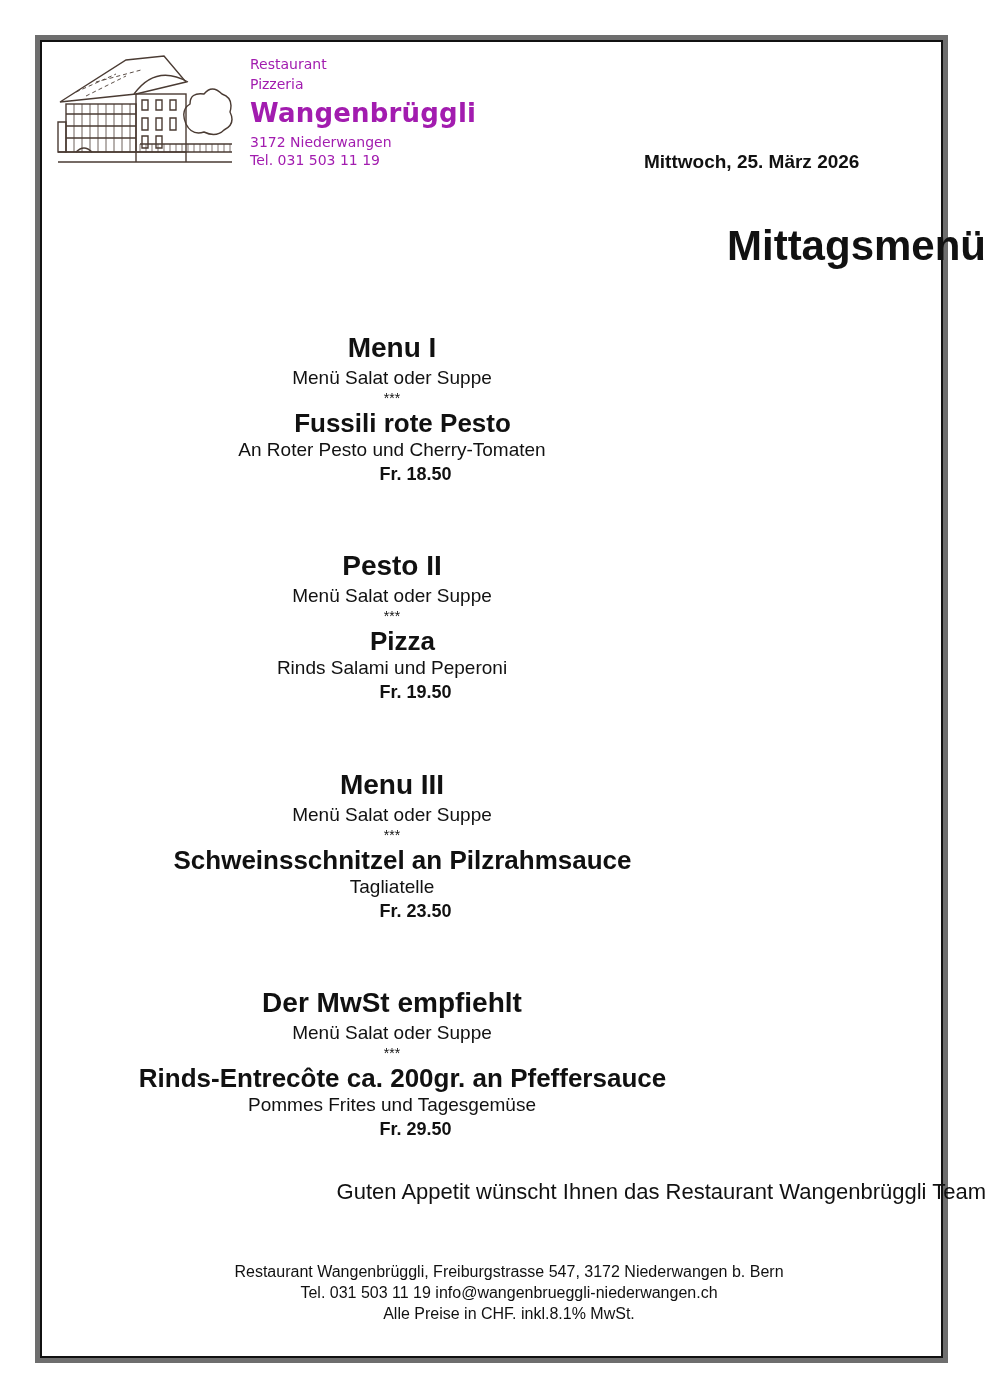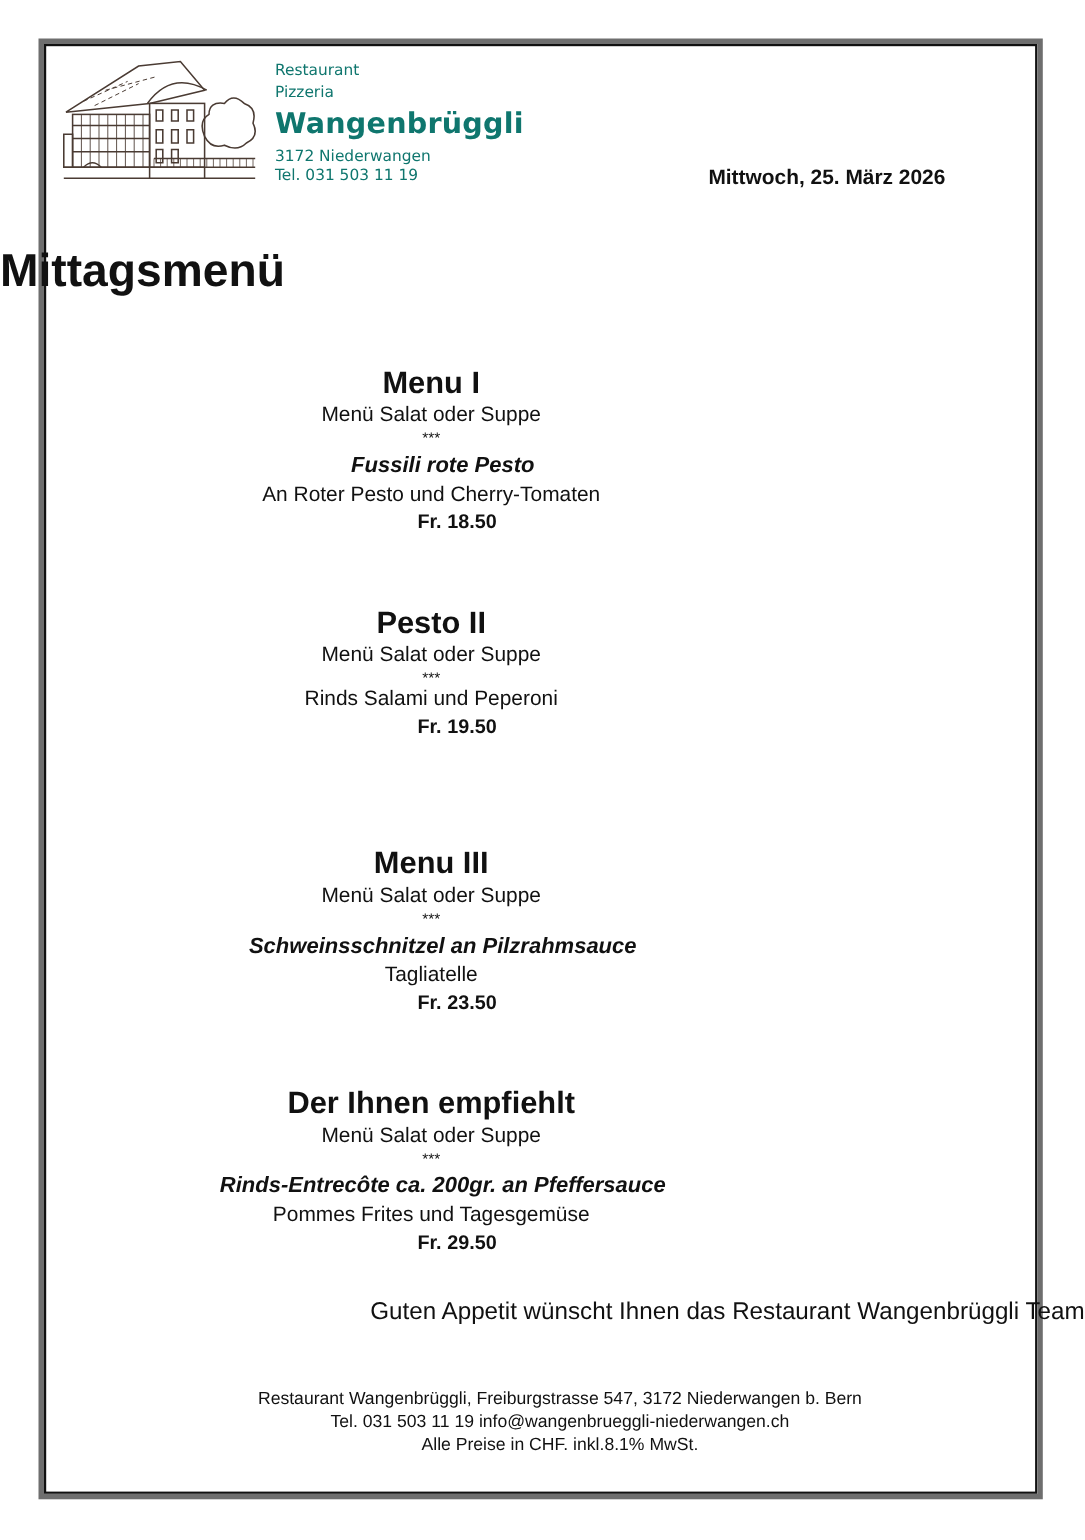--- a/index.html
+++ b/index.html
@@ -3,33 +3,33 @@
 <meta charset="utf-8">
 <style>
   html, body { margin:0; padding:0; background:#ffffff; }
   body { width:986px; height:1400px; position:relative; overflow:hidden;
          font-family:"Liberation Sans", sans-serif; color:#111; }
   .frame-outer { position:absolute; left:35px; top:35px; width:913px; height:1328px;
                  border:5px solid #6e6e6e; box-sizing:border-box; }
   .frame-inner { position:absolute; left:40px; top:40px; width:903px; height:1318px;
                  border:2px solid #111; box-sizing:border-box; background:#fff; }
   .logo-wrap { position:absolute; left:56px; top:52px; width:180px; height:118px; }
-  .brand { position:absolute; left:250px; top:54px; color:#0f766e;
+  .brand { position:absolute; left:250px; top:54px; color:#a21caf;
            font-family:"DejaVu Sans", sans-serif; }
   .brand .small { font-size:14px; line-height:20px; }
   .brand .name { font-size:26px; font-weight:bold; line-height:36px; letter-spacing:0.2px; margin:1px 0 2px; }
   .brand .addr { font-size:14px; line-height:18px; }
   .date { position:absolute; left:644px; top:151px; font-size:19px; font-weight:bold; }
-  .title { position:absolute; left:0; width:986px; top:222px; text-align:left;
+  .title { position:absolute; left:0; width:986px; top:222px; text-align:right;
            font-size:42px; font-weight:bold; }
   .menu { position:absolute; left:0; width:784px; text-align:center; }
   .menu .h { font-size:28px; font-weight:bold; line-height:36px; }
   .menu .line { font-size:19px; line-height:24px; }
   .menu .stars { font-size:14px; line-height:16px; }
-  .menu .dish { font-size:20px; font-weight:bold; font-style:italic; line-height:30px; margin-top:2px;padding-left:21px; }
+  .menu .dish { font-size:26px; font-weight:bold; line-height:30px; margin-top:2px;padding-left:21px; }
   .menu .price { font-size:18px; font-weight:bold; line-height:24px;padding-left:47px; }
   .greet { position:absolute; left:0; width:986px; top:1179px; text-align:right; font-size:22px; }
   .footer { position:absolute; left:0; width:986px; top:1261px; text-align:center;
             font-size:16px; line-height:21px;margin-left:16px; }
 </style>
 </head>
 <body>
 
 <div class="frame-outer"></div>
 <div class="frame-inner"></div>
@@ -79,35 +79,36 @@
   <div class="stars">***</div>
   <div class="dish">Fussili rote Pesto</div>
   <div class="line">An Roter Pesto und Cherry-Tomaten</div>
   <div class="price">Fr. 18.50</div>
 </div>
 
 <div class="menu" style="top:548px;">
   <div class="h">Pesto II</div>
   <div class="line">Menü Salat oder Suppe</div>
   <div class="stars">***</div>
+  <div class="dish">Pizza</div>
   <div class="line">Rinds Salami und Peperoni</div>
   <div class="price">Fr. 19.50</div>
 </div>
 
 <div class="menu" style="top:767px;">
   <div class="h">Menu III</div>
   <div class="line">Menü Salat oder Suppe</div>
   <div class="stars">***</div>
   <div class="dish">Schweinsschnitzel an Pilzrahmsauce</div>
   <div class="line">Tagliatelle</div>
   <div class="price">Fr. 23.50</div>
 </div>
 
 <div class="menu" style="top:985px;">
-  <div class="h">Der Ihnen empfiehlt</div>
+  <div class="h">Der MwSt empfiehlt</div>
   <div class="line">Menü Salat oder Suppe</div>
   <div class="stars">***</div>
   <div class="dish">Rinds-Entrecôte ca. 200gr. an Pfeffersauce</div>
   <div class="line">Pommes Frites und Tagesgemüse</div>
   <div class="price">Fr. 29.50</div>
 </div>
 
 <div class="greet">Guten Appetit wünscht Ihnen das Restaurant Wangenbrüggli Team</div>
 
 <div class="footer">

